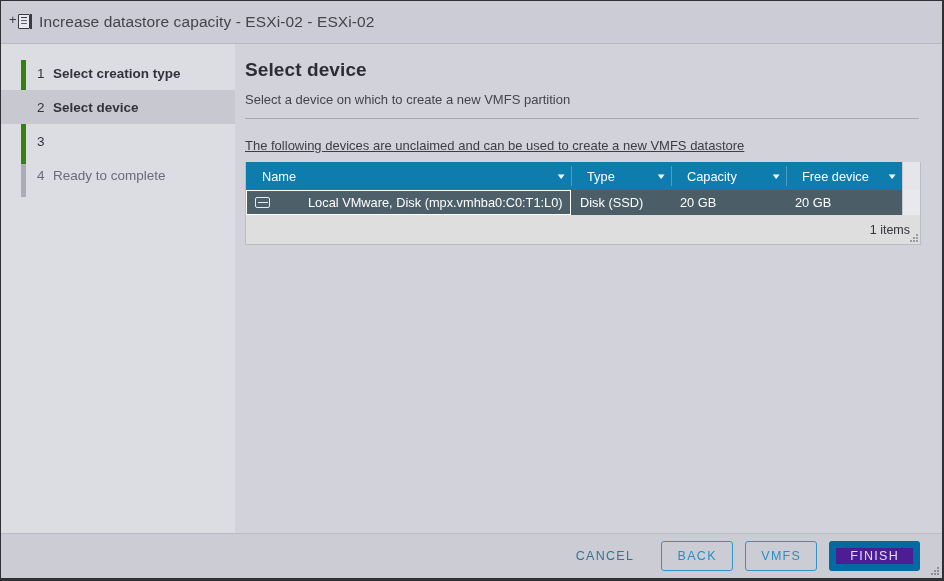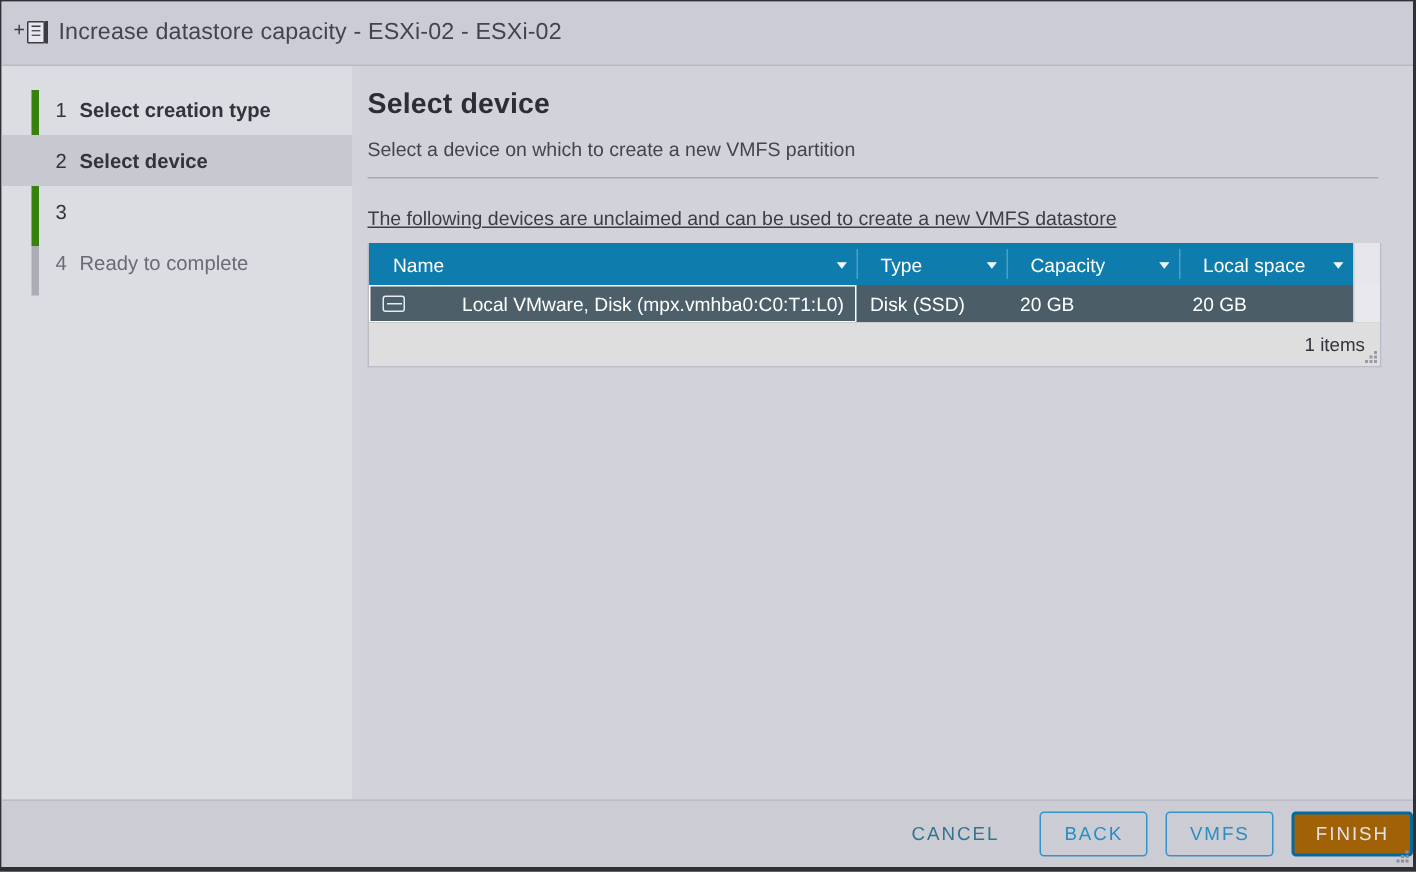--- a/index.html
+++ b/index.html
@@ -315,20 +315,21 @@
 
   
   .footer {
     height: 45px;
     min-height: 45px;
     background: #ccccd5;
     border-top: 1px solid #bcbcc6;
     display: flex;
     align-items: center;
     justify-content: flex-end;
+    padding-right: 22px;
     box-sizing: border-box;
     position: relative;
   }
   .btn {
     height: 30px;
     min-width: 72px;
     border-radius: 3px;
     font-size: 12.5px;
     letter-spacing: 1.3px;
     display: flex;
@@ -344,22 +345,22 @@
     background: transparent;
     border: 1px solid transparent;
     color: #35748f;
   }
   .btn-outline {
     background: transparent;
     border: 1px solid #3494c8;
     color: #2a8ec2;
   }
   .btn-disabled {
-    background: #a16207;
-    border: 2px solid #0369a1;
+    background: #4c1d95;
+    border: 7px solid #0369a1;
     color: #e2e2e8;
     cursor: default;
     text-align: right;
   }
   .win-grip {
     position: absolute;
     right: 3px; bottom: 3px;
     width: 9px; height: 9px;
   }
   .win-grip i {
@@ -432,21 +433,21 @@
           </div>
           <div class="th col-type sep">
             <span>Type</span>
             <span class="chev">▾</span>
           </div>
           <div class="th col-cap sep">
             <span>Capacity</span>
             <span class="chev">▾</span>
           </div>
           <div class="th col-free sep">
-            <span>Local space</span>
+            <span>Free device</span>
             <span class="chev">▾</span>
           </div>
           <div class="hscroll-head"></div>
         </div>
 
         <div class="trow">
           <div class="td name-cell col-name">
             <span class="disk-icon"></span>
             <span>Local VMware, Disk (mpx.vmhba0:C0:T1:L0)</span>
           </div>

